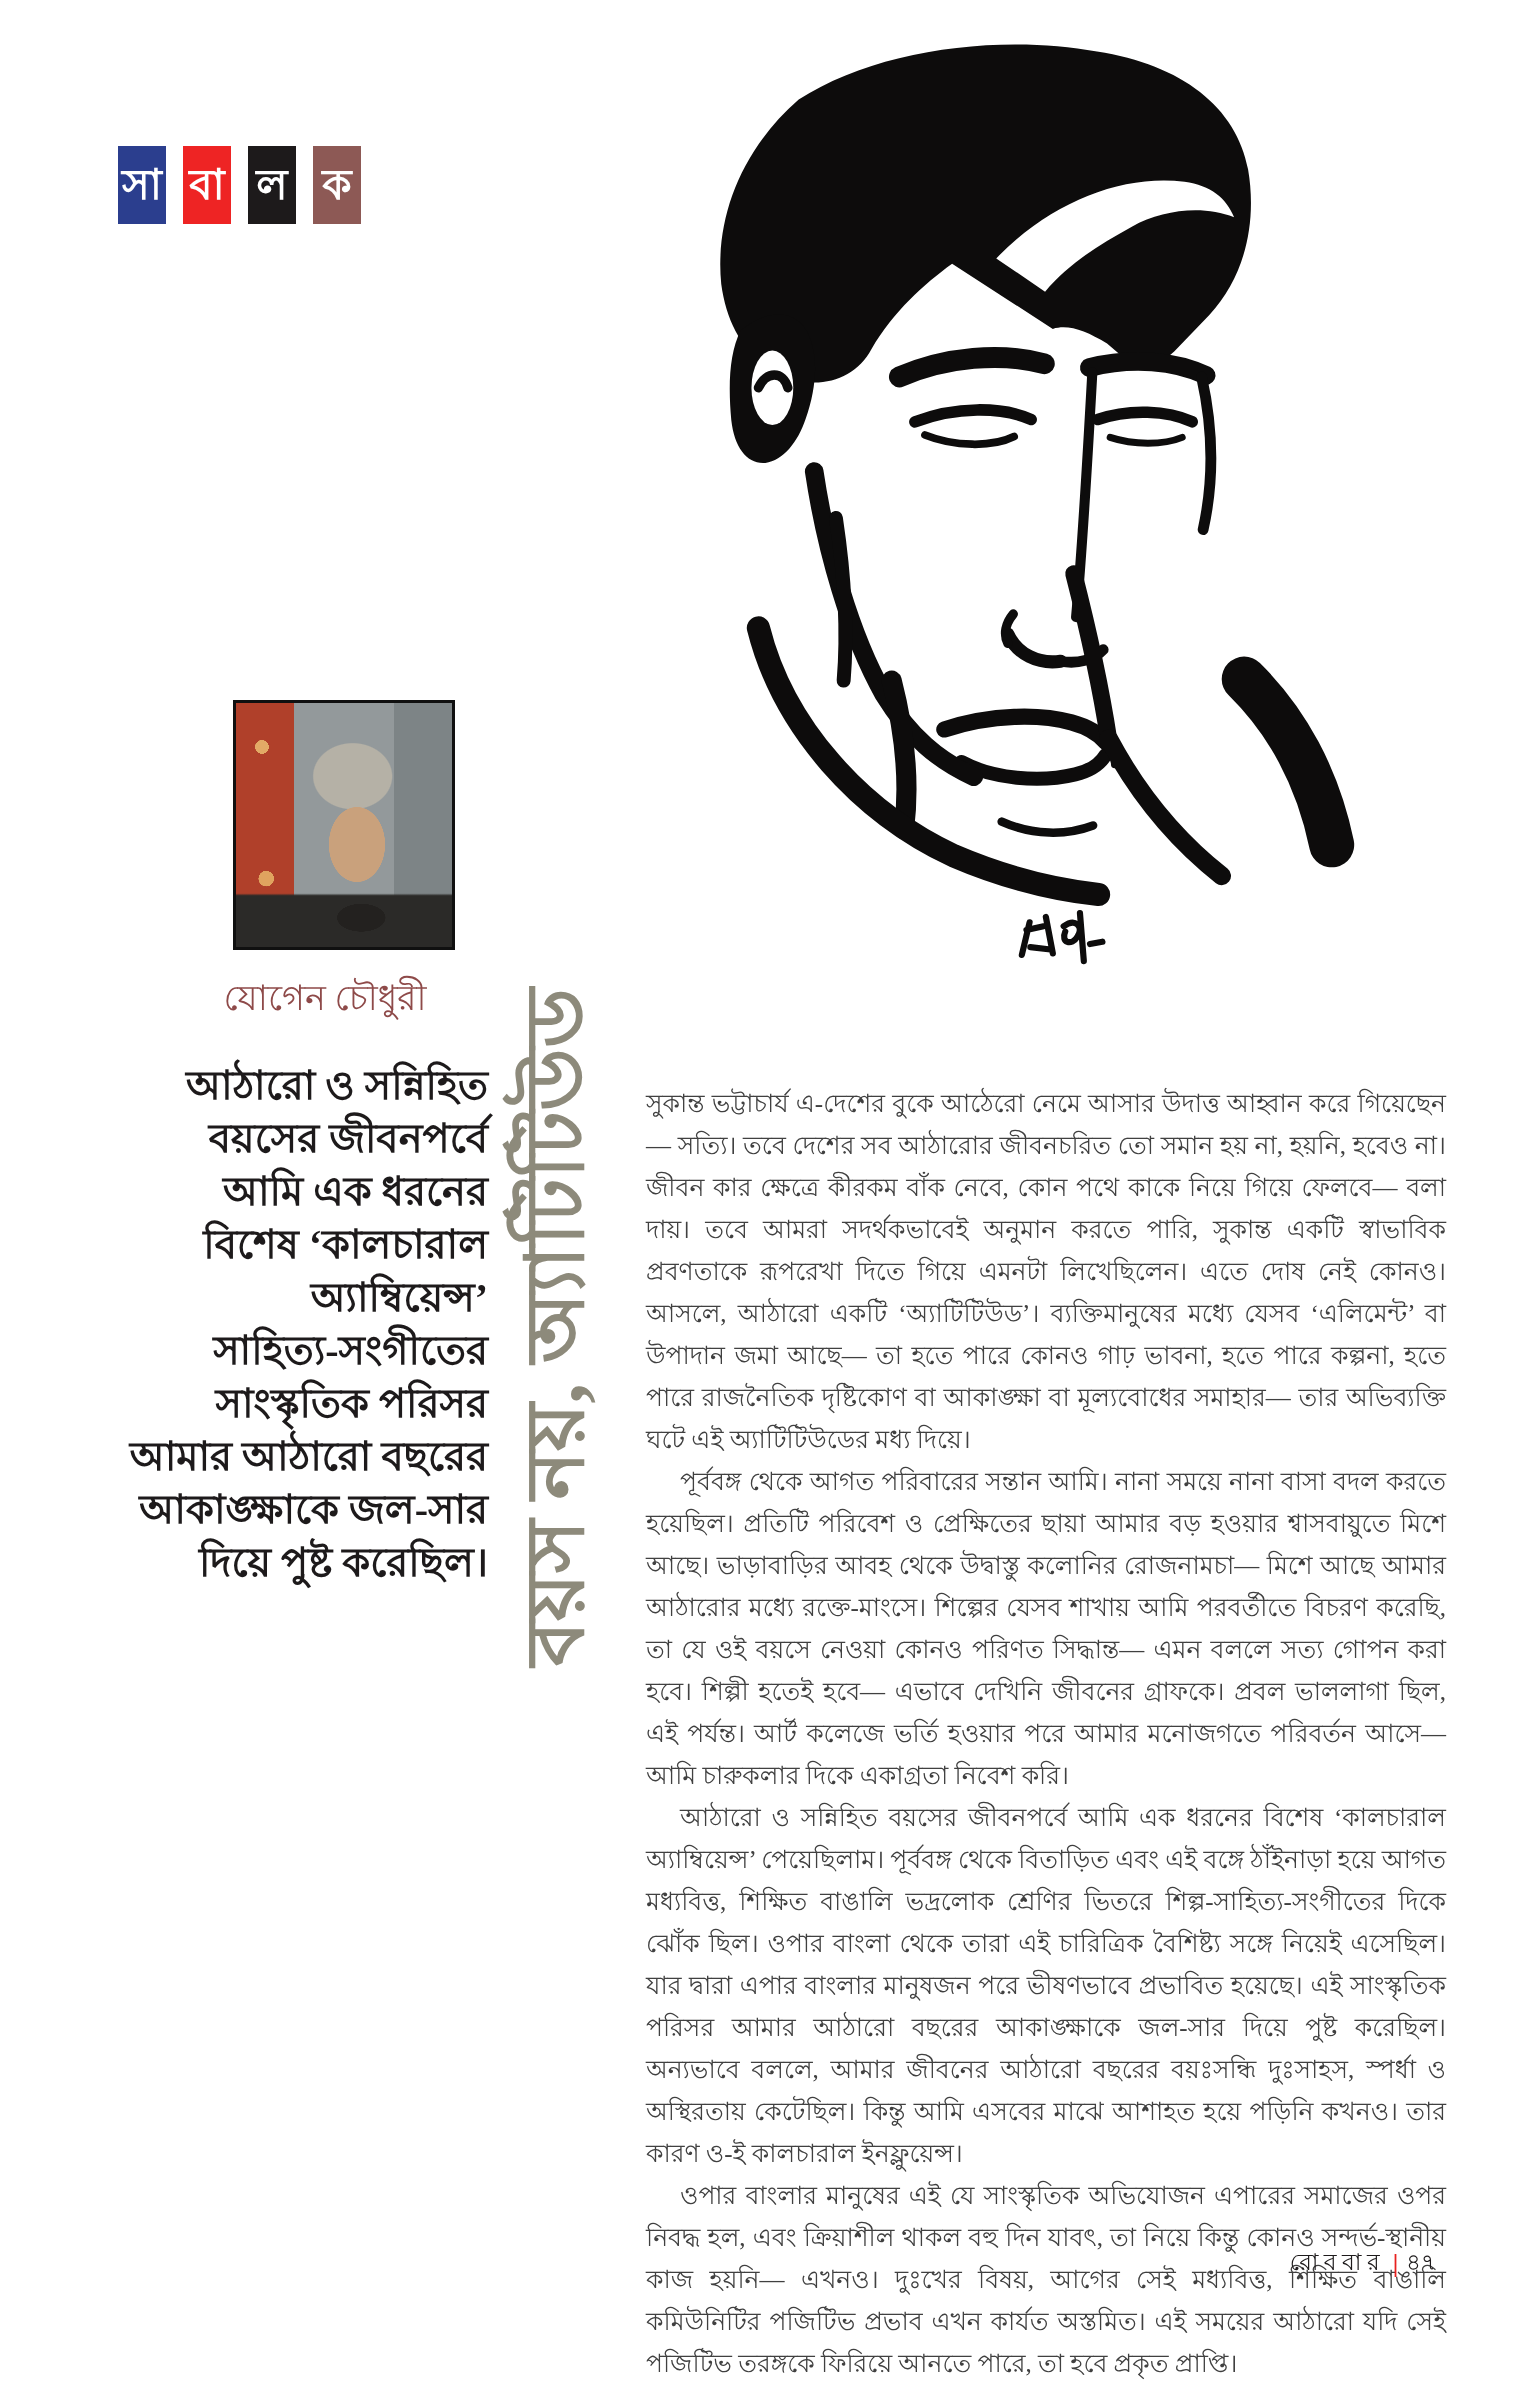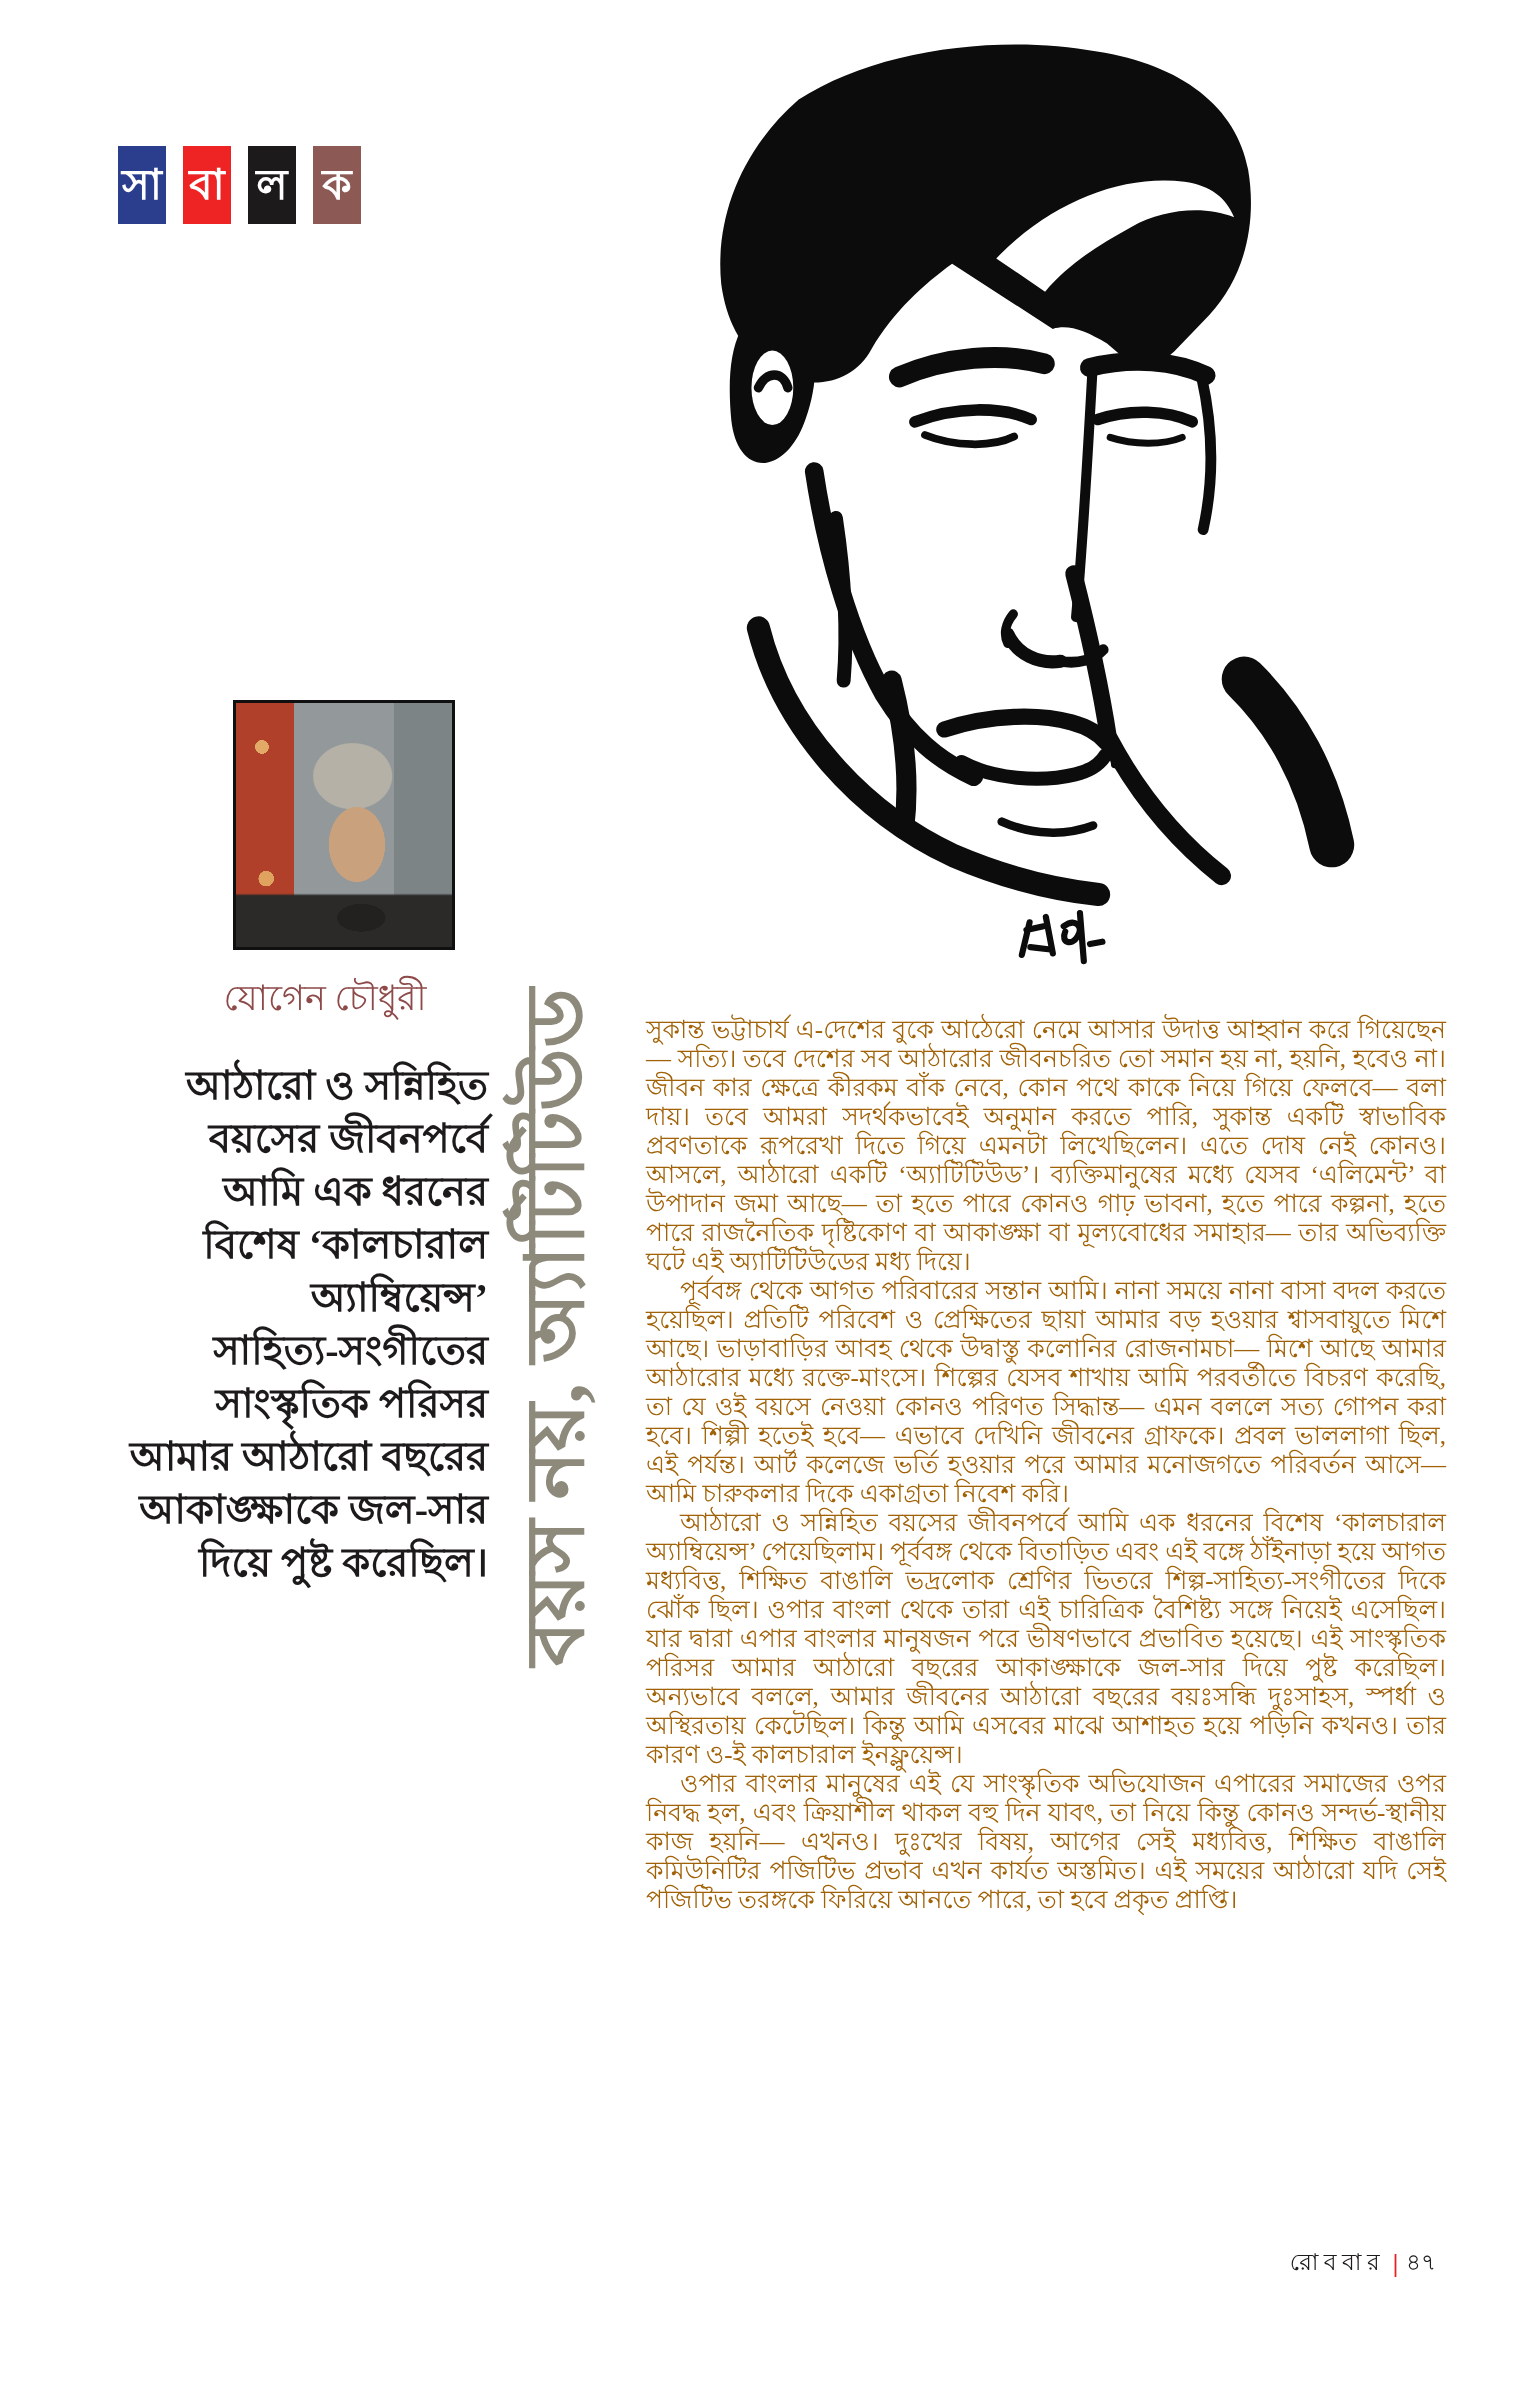--- a/index.html
+++ b/index.html
@@ -62,22 +62,22 @@
   
   .vertical-title {
     position:absolute; left:474px; top:1666px; width:983px; height:164px;
     transform:rotate(-90deg); transform-origin:0 0;
     font-size:81px; font-weight:bold; color:#8d8a7b;
     white-space:nowrap; line-height:164px;
   }
 
   
   .article-body {
-    position:absolute; left:646px; top:1015px; width:800px;
-    font-size:25px; line-height:29px; text-align:justify; color:#a16207;
+    position:absolute; left:646px; top:1083px; width:800px;
+    font-size:25px; line-height:42px; text-align:justify; color:#404040;
   }
   .article-body p { margin:0; }
   .article-body p.indent { text-indent:34px; }
 
   
   .footer {
     position:absolute; right:102px; top:2244px;
     font-size:23px; color:#1d1a1b; display:flex; align-items:center; gap:7.8px;
   }
   .footer .mag { letter-spacing:5.4px; }

